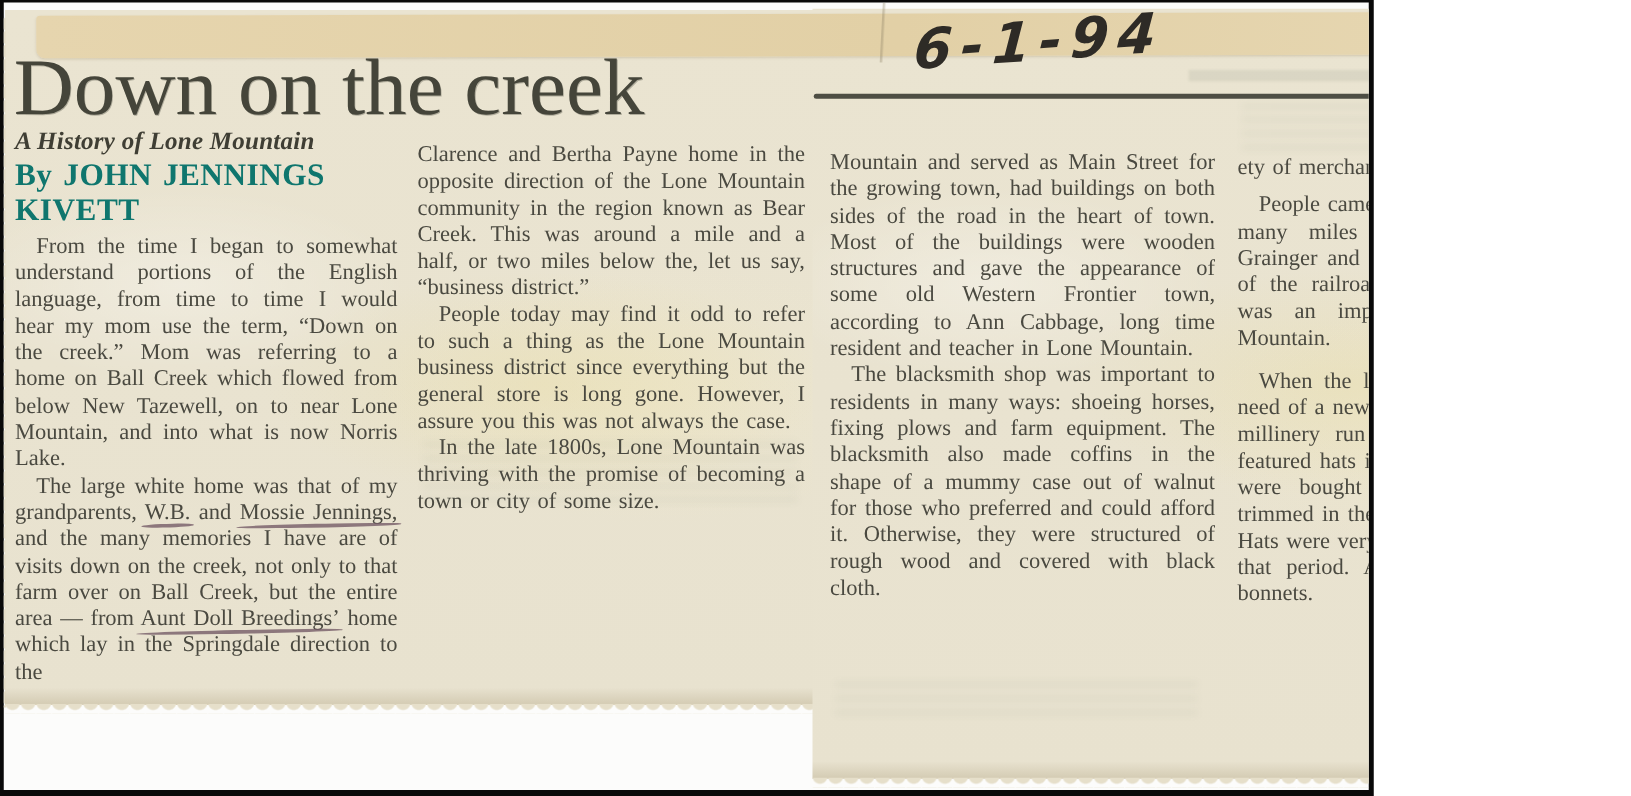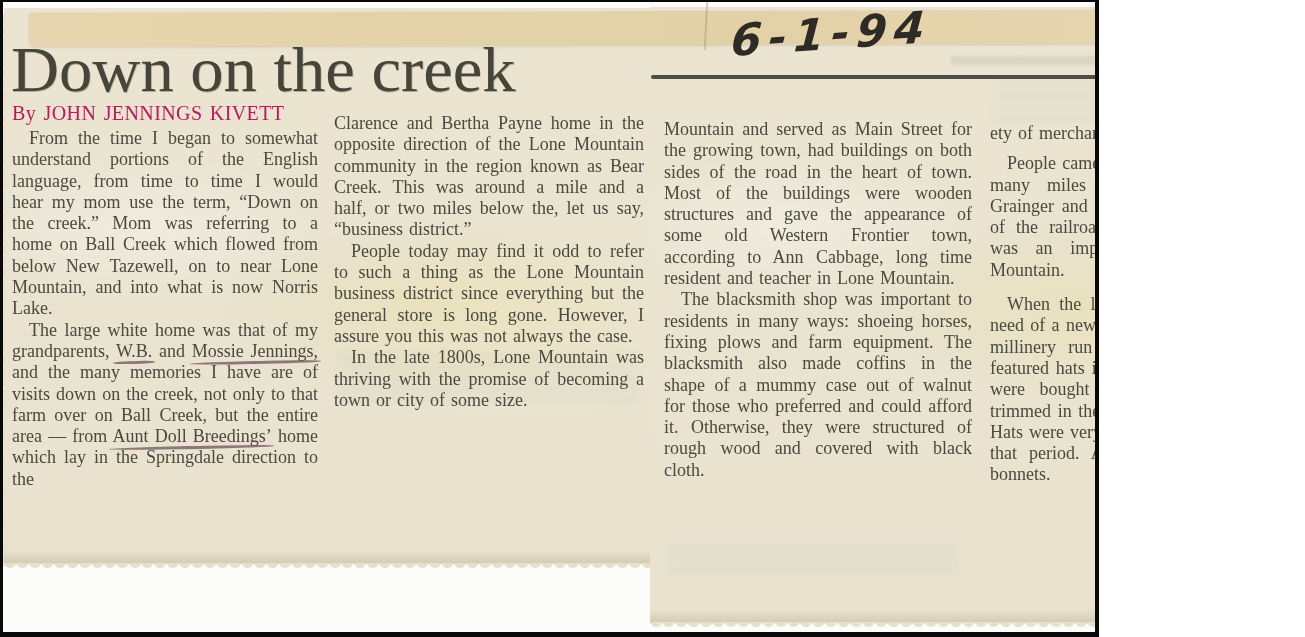--- a/index.html
+++ b/index.html
@@ -87,21 +87,21 @@
   .col{ position:absolute; color:#4a4940; }
   #col-0{ left:9px;   top:100px; width:306px; }
   #col-1{ left:331px; top:111px; width:310px; }
   #col-2{ left:661px; top:117px; width:308px; }
   #col-3{ left:987px; top:121px; width:305px; }
   #kicker{
     font-size:20px; font-weight:bold; font-style:italic;
     color:#3f3e34; margin:0 0 2px 0; letter-spacing:.2px;
   }
   #byline{
-    font-size:20px; font-weight:normal; color:#be185d;
+    font-size:25px; font-weight:bold; color:#0f766e;
     margin:0 0 3px 0; letter-spacing:.4px; word-spacing:2px;
   }
   .col p{
     margin:0; font-size:18px; line-height:21.3px;
     text-align:justify; word-spacing:1.5px;
   }
   .col p.indent{ text-indent:17px; }
   #col-3 p + p{ margin-top:9px; }
   #col-3 p:last-child{ margin-top:13px; }
   
@@ -134,20 +134,21 @@
   <div class="crease" style="left:702px; top:0; height:48px; transform:rotate(3deg);"></div>
   <div class="ghost" style="left:335px; top:345px; width:300px; height:55px;"></div>
   <div class="ghost" style="left:990px; top:78px; width:295px; height:40px;"></div>
   <div class="ghost" style="left:665px; top:540px; width:290px; height:30px;"></div>
 
   <div id="headline">Down on the creek</div>
   <div id="headline-rule"></div>
   <div id="handwritten-date">6-1-94</div>
 
   <div class="col" id="col-0">
+    <div id="kicker">A History of Lone Mountain</div>
     <div id="byline">By JOHN JENNINGS KIVETT</div>
   <p class="indent"><span>From the time I began to somewhat understand portions of the English language, from time to time I would hear my mom use the term, “Down on the creek.” Mom was referring to a home on Ball Creek which flowed from below New Tazewell, on to near Lone Mountain, and into what is now Norris Lake.</span></p>
       <p class="indent"><span>The large white home was that of my grandparents, </span><span class="pen-underline">W.B.</span><span> and </span><span class="pen-underline">Mossie Jennings,</span><span> and the many memories I have are of visits down on the creek, not only to that farm over on Ball Creek, but the entire area — from </span><span class="pen-underline">Aunt Doll Breedings’</span><span> home which lay in the Springdale direction to the</span></p>
     </div>
   <div class="col" id="col-1">
       <p><span>Clarence and Bertha Payne home in the opposite direction of the Lone Mountain community in the region known as Bear Creek. This was around a mile and a half, or two miles below the, let us say, “business district.”</span></p>
       <p class="indent"><span>People today may find it odd to refer to such a thing as the Lone Mountain business district since everything but the general store is long gone. However, I assure you this was not always the case.</span></p>
       <p class="indent"><span>In the late 1800s, Lone Mountain was thriving with the promise of becoming a town or city of some size.</span></p>
     </div>
   <div class="col" id="col-2">

